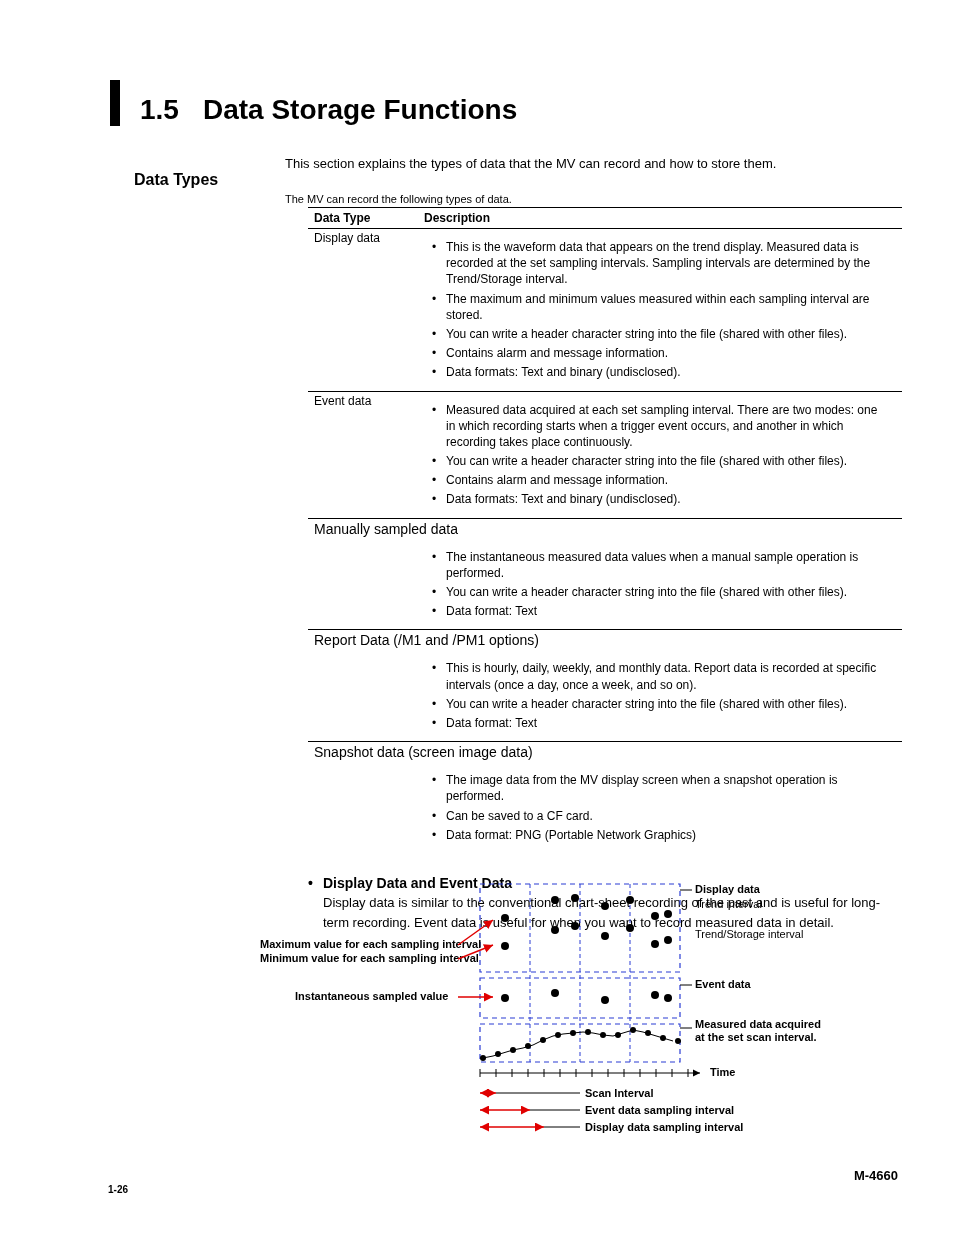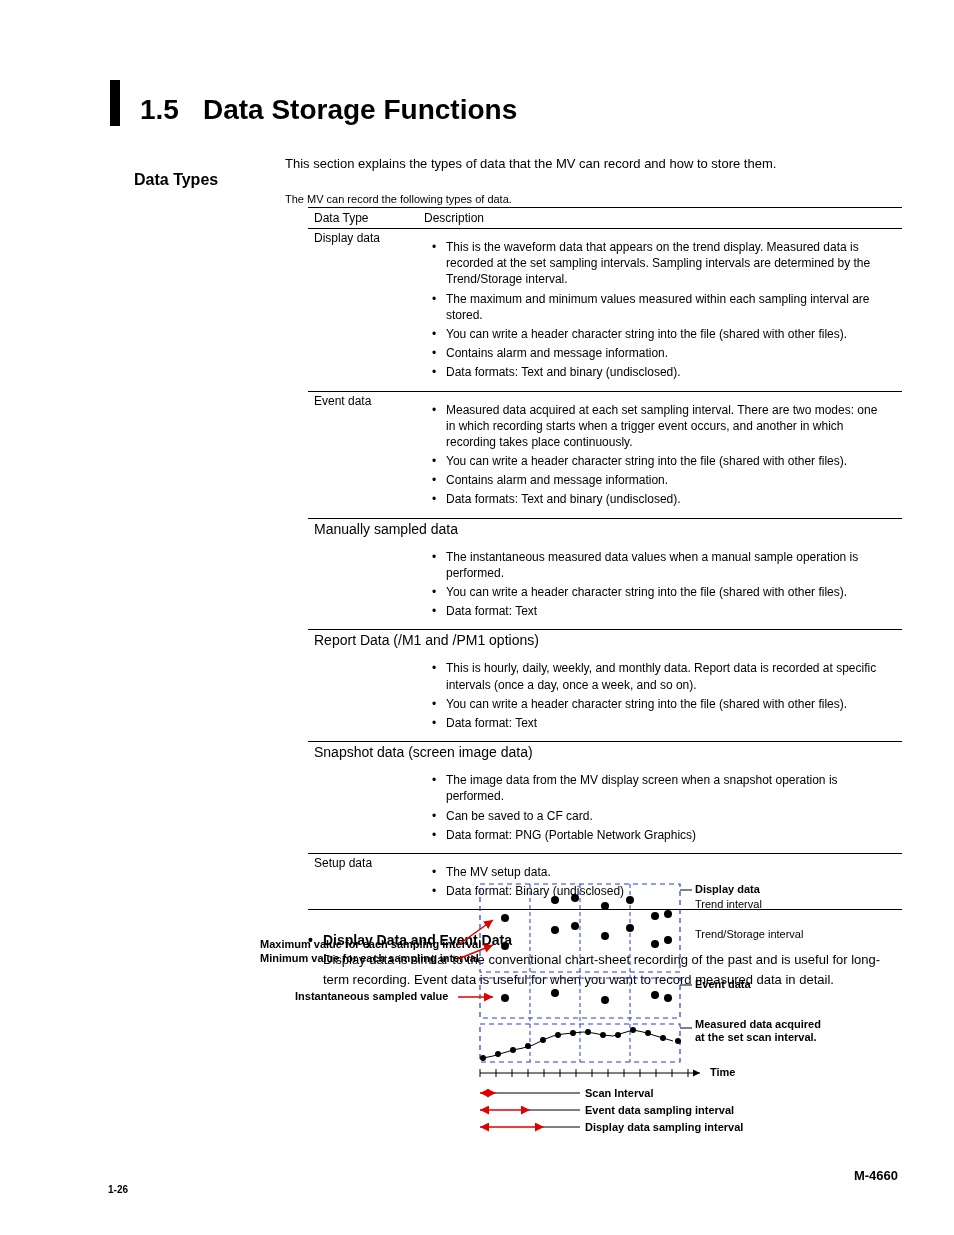--- a/index.html
+++ b/index.html
@@ -13,21 +13,21 @@
     padding: 80px 60px 40px 60px;
   }
   .title-row { display: flex; align-items: flex-end; margin-bottom: 30px; }
   .title-bar { width: 10px; height: 46px; background: #000; margin-right: 20px; margin-left: 50px; }
   .title-num { font-size: 28px; font-weight: bold; margin-right: 24px; }
   .title-text { font-size: 28px; font-weight: bold; }
   .intro { margin-left: 225px; font-size: 13px; }
   .section-heading { font-size: 16px; font-weight: bold; margin-left: 74px; margin-bottom: 4px; }
   .section-intro { margin-left: 225px; font-size: 11px; margin-bottom: 2px; }
   table.data-types { margin-left: 248px; width: 594px; border-collapse: collapse; font-size: 12px; }
-  table.data-types th { text-align: left; font-weight: normal; padding: 3px 6px; border-top: 1.5px solid #000; border-bottom: 1px solid #000; }
+  table.data-types th { text-align: left; font-weight: bold; padding: 3px 6px; border-top: 1.5px solid #000; border-bottom: 1px solid #000; }
   table.data-types td { vertical-align: top; padding: 2px 6px; }
   table.data-types tr.sep td { border-top: 1px solid #000; }
   table.data-types tr.last td { border-bottom: 1.5px solid #000; }
   .dt-col { width: 110px; }
   ul.bullets { list-style: none; padding: 0; margin: 8px; }
   ul.bullets li { position: relative; padding-left: 14px; margin-bottom: 3px; line-height: 1.35; }
   ul.bullets li::before { content: "•"; position: absolute; left: 0; top: 0; }
   .span-row { font-size: 14px; }
   .subhead-row { display: flex; align-items: center; margin-left: 248px; margin-top: 22px; }
   .subhead-bullet { font-size: 14px; font-weight: bold; margin-right: 10px; }
@@ -123,29 +123,20 @@
       <td></td>
       <td>
         <ul class="bullets">
           <li>The image data from the MV display screen when a snapshot operation is performed.</li>
           <li>Can be saved to a CF card.</li>
           <li>Data format: PNG (Portable Network Graphics)</li>
         </ul>
       </td>
     </tr>
 
-    <tr class="sep last">
-      <td>Setup data</td>
-      <td>
-        <ul class="bullets">
-          <li>The MV setup data.</li>
-          <li>Data format: Binary (undisclosed)</li>
-        </ul>
-      </td>
-    </tr>
   </tbody>
 </table>
 
 <div class="subhead-row">
   <span class="subhead-bullet">•</span>
   <span class="subhead-text">Display Data and Event Data</span>
 </div>
 <div class="subpara">Display data is similar to the conventional chart-sheet recording of the past and is useful for long-term recording. Event data is useful for when you want to record measured data in detail.</div>
 
 <div class="diagram">

